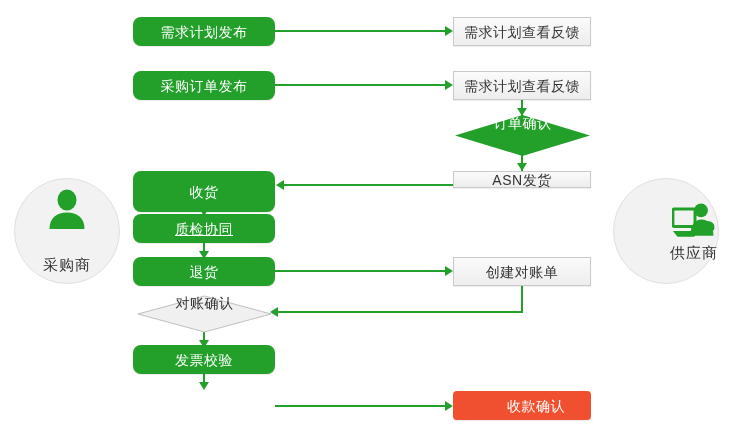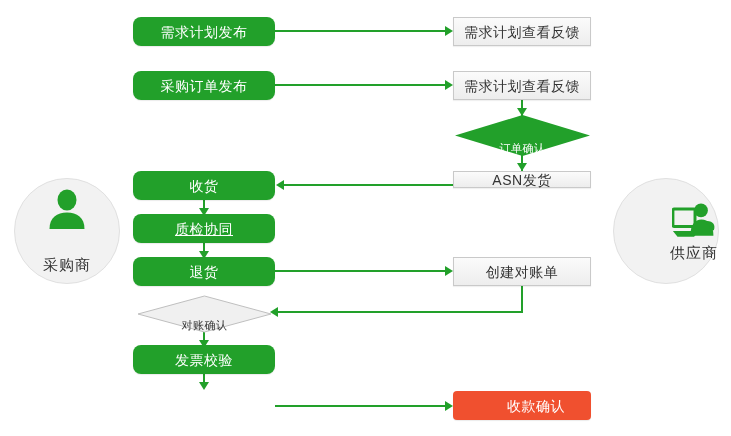--- a/index.html
+++ b/index.html
@@ -49,23 +49,23 @@
     color:#333333;
     border:1px solid #c9c9c9;
     border-radius:0;
     box-shadow:0 1px 1px rgba(0,0,0,.06);
   }
 
   
   .diamond{
     position:absolute;
     display:flex;
-    align-items:flex-end;
+    align-items:flex-start;
     justify-content:center;
-    font-size:11px;
+    font-size:14px;
     white-space:nowrap;
     z-index:5;
   }
   .diamond .dshape{
     position:absolute;
     inset:0;
     z-index:0;
   }
   .diamond .dlabel{
     position:relative;
@@ -191,21 +191,21 @@
     <svg class="dshape" viewBox="0 0 135 41" preserveAspectRatio="none">
       <polygon points="67.5,0 135,20.5 67.5,41 0,20.5" fill="#22a02a"></polygon>
     </svg>
     <span class="dlabel">订单确认</span>
   </div>
 
   <div class="node grey" style="left:453px;top:171px;width:138px;height:17px;align-items:center;">
     <span>ASN发货</span>
   </div>
 
-  <div class="node green" style="left:133px;top:171px;width:142px;height:29px;">
+  <div class="node green" style="left:133px;top:171px;width:142px;height:41px;">
     <span>收货</span>
   </div>
 
   <div class="node green" style="left:133px;top:214px;width:142px;height:29px;text-decoration:underline;">
     <span>质检协同</span>
   </div>
 
   <div class="node green" style="left:133px;top:257px;width:142px;height:29px;">
     <span>退货</span>
   </div>

